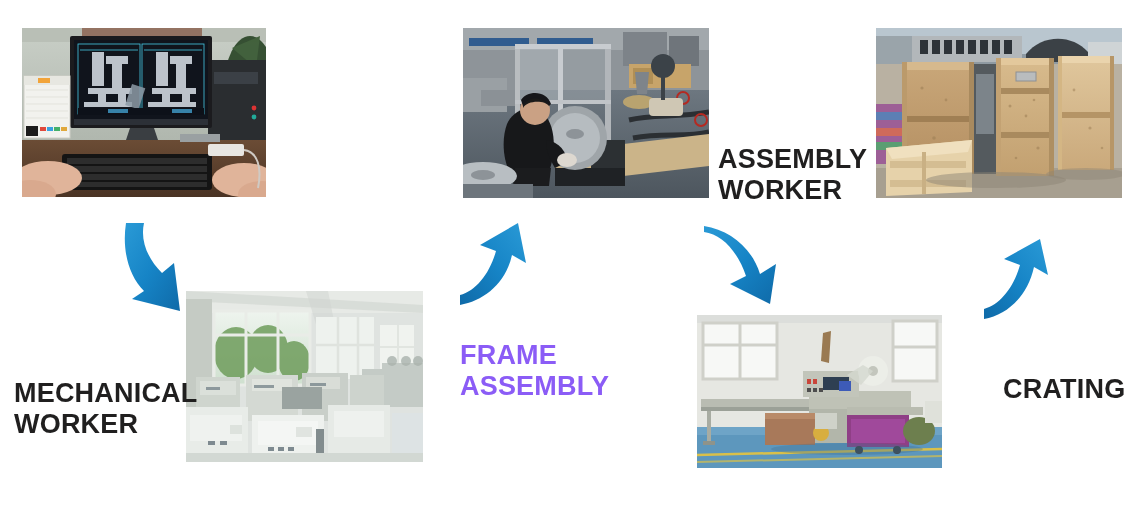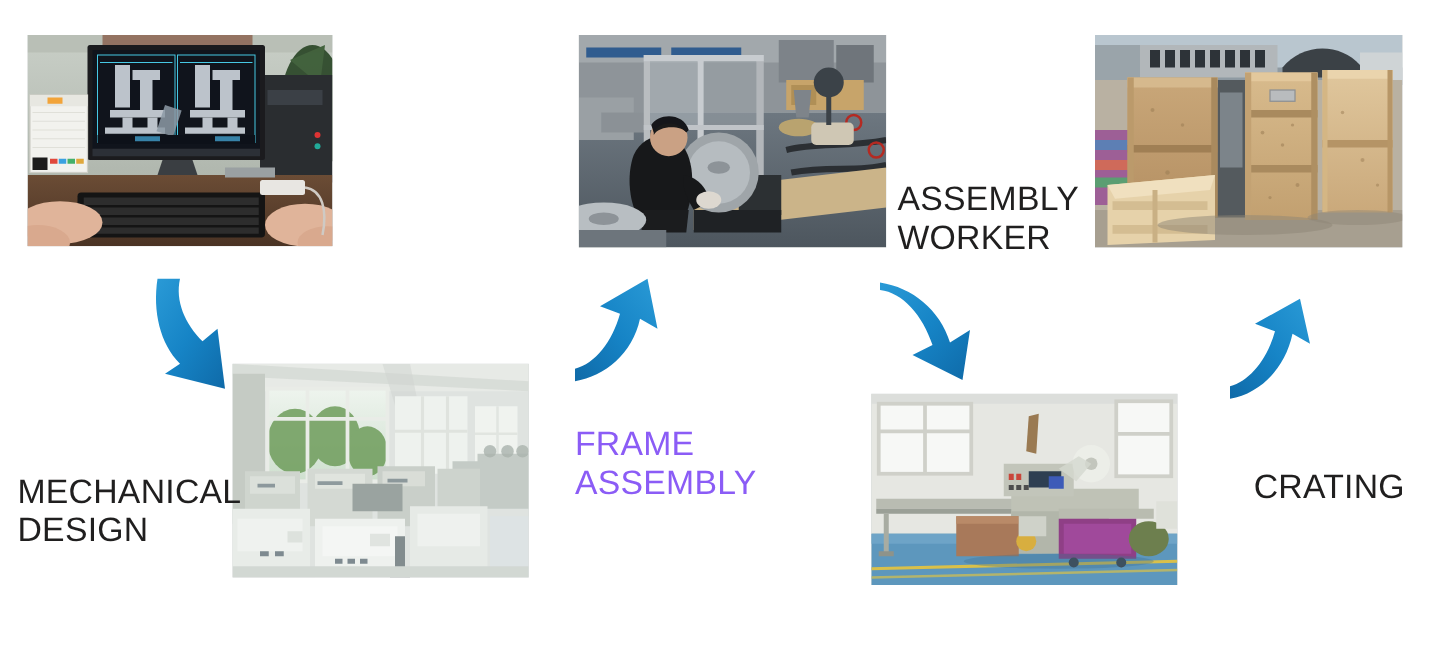--- a/index.html
+++ b/index.html
@@ -32,21 +32,21 @@
     position: absolute;
     left: 0; top: 0;
     width: 100%;
     height: 100%;
   }
 
   
   .step-label {
     position: absolute;
     font-family: "Liberation Sans", sans-serif;
-    font-weight: normal;
+    font-weight: bold;
     font-size: 27px;
     line-height: 1.16;
     letter-spacing: 0.2px;
     color: #201f1f;
     white-space: pre-line;
   }
 
   
   .arrow {
     position: absolute;
@@ -532,20 +532,20 @@
           <stop offset="0" stop-color="#0f6aa8"></stop>
             <stop offset="0.5" stop-color="#1684c6"></stop>
             <stop offset="1" stop-color="#2a9ad6"></stop>
         </linearGradient>
       </defs>
       <path d="M2 82 C26 78 46 58 52 30 L66 38 L58 2 L22 22 L38 28 C32 50 18 68 2 72 Z" fill="url(#ag4)"></path>
     </svg>
   </div>
 
   <div class="step-label" id="label-0" style="left: 14px; top: 378px; color: rgb(32, 31, 31);">MECHANICAL
-DESIGN</div>
+WORKER</div>
   <div class="step-label" id="label-1" style="left: 460px; top: 340px; color: #8b5cf6;">FRAME
 ASSEMBLY</div>
   <div class="step-label" id="label-2" style="left: 718px; top: 144px; color: rgb(32, 31, 31);">ASSEMBLY
 WORKER</div>
   <div class="step-label" id="label-4" style="left: 976px; top: 374px; color: rgb(32, 31, 31); margin-left: 27px;">CRATING</div>
 
 </div>
 
 </body></html>

